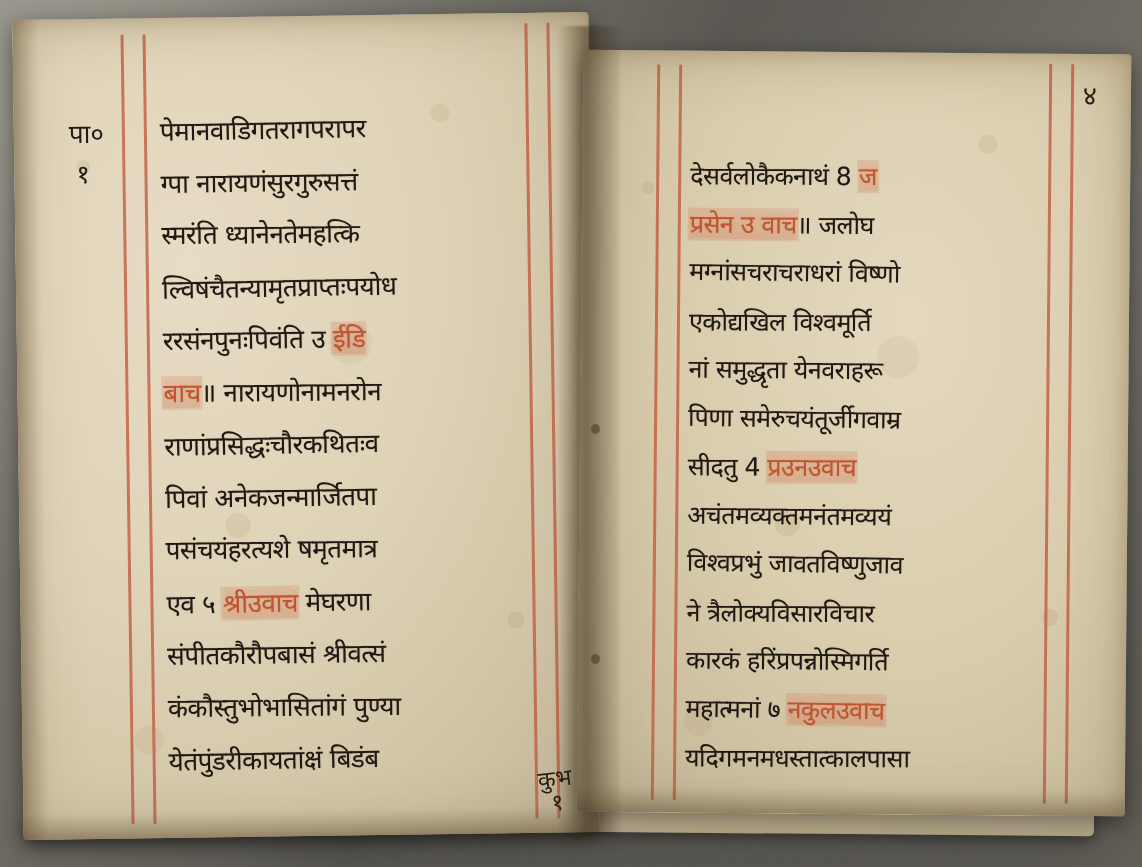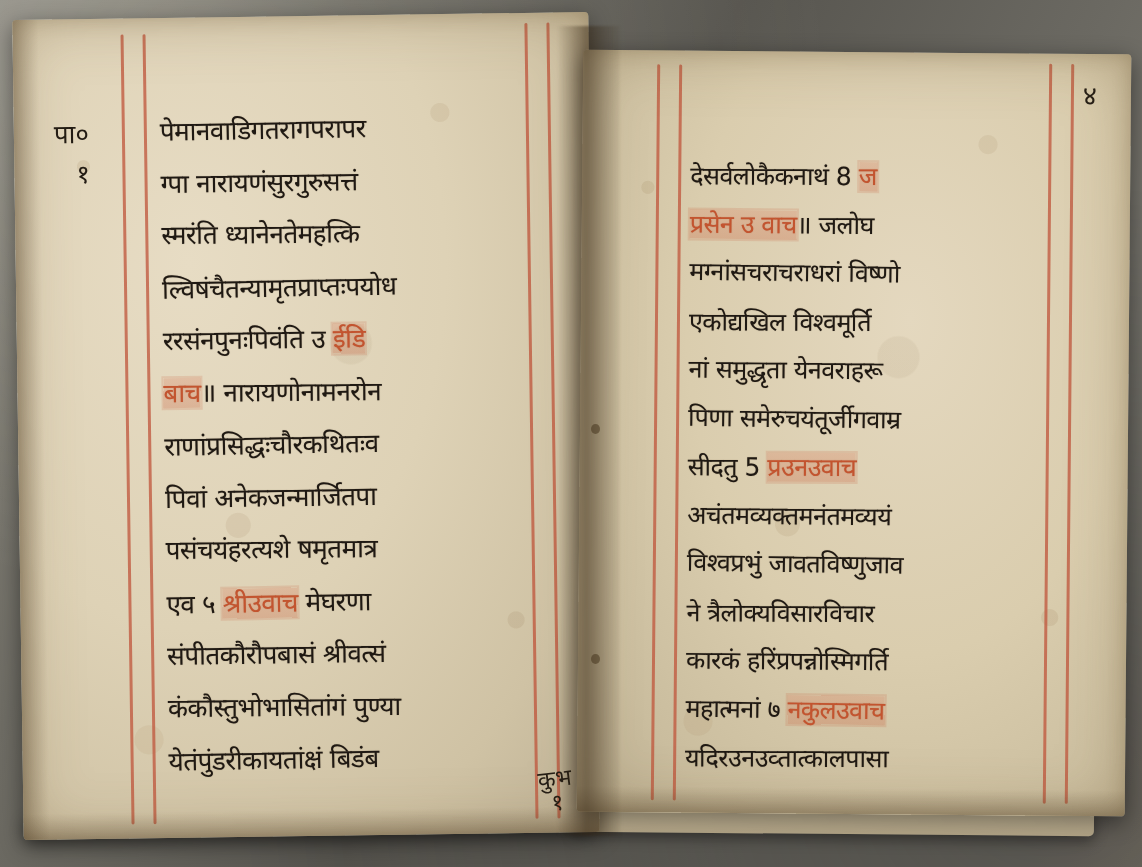--- a/index.html
+++ b/index.html
@@ -222,21 +222,21 @@
     <div class="stack"></div>
 
     <div class="page page-left">
       <div class="grain"></div>
 
       <div class="rule v" style="left:108px; top:16px; height:790px;"></div>
       <div class="rule v" style="left:130px; top:16px; height:790px;"></div>
       <div class="rule v" style="left:512px; top:10px; height:796px;"></div>
       <div class="rule v" style="left:534px; top:10px; height:796px;"></div>
 
-      <div class="folio" style="left:40px; top:96px;">पा०</div>
+      <div class="folio" style="left:55px; top:96px;">पा०</div>
       <div class="folio" style="left:62px; top:136px;">१</div>
 
       <div class="col" id="left-col" style="left:146px; top:100px; width:380px;">
           <div class="line" style="margin-bottom: 26px; transform: rotate(-0.25deg);"><span>पेमानवाडिगतरागपरापर</span></div>
           <div class="line" style="margin-bottom: 26px; transform: rotate(0deg);"><span>ग्पा नारायणंसुरगुरुसत्तं</span></div>
           <div class="line" style="margin-bottom: 26px; transform: rotate(0.25deg);"><span>स्मरंति ध्यानेनतेमहत्कि</span></div>
           <div class="line" style="margin-bottom: 26px; transform: rotate(-0.25deg);"><span>ल्विषंचैतन्यामृतप्राप्तःपयोध</span></div>
           <div class="line" style="margin-bottom: 26px; transform: rotate(0deg);"><span>ररसंनपुनःपिवंति उ </span><span class="rubric rubric-bg">ईडि</span></div>
           <div class="line" style="margin-bottom: 26px; transform: rotate(0.25deg);"><span class="rubric rubric-bg">बाच</span><span>॥ नारायणोनामनरोन</span></div>
           <div class="line" style="margin-bottom: 26px; transform: rotate(-0.25deg);"><span>राणांप्रसिद्धःचौरकथितःव</span></div>
@@ -268,27 +268,27 @@
 
       <div class="folio folio-right">४</div>
 
       <div class="col" id="right-col" style="left:108px; top:112px; width:370px;">
           <div class="line" style="margin-bottom: 23px; transform: rotate(-0.25deg);"><span>देसर्वलोकैकनाथं 8 </span><span class="rubric rubric-bg">ज</span></div>
           <div class="line" style="margin-bottom: 23px; transform: rotate(0deg);"><span class="rubric rubric-bg">प्रसेन उ वाच</span><span>॥ जलोघ</span></div>
           <div class="line" style="margin-bottom: 23px; transform: rotate(0.25deg);"><span>मग्नांसचराचराधरां विष्णो</span></div>
           <div class="line" style="margin-bottom: 23px; transform: rotate(-0.25deg);"><span>एकोद्यखिल विश्वमूर्ति</span></div>
           <div class="line" style="margin-bottom: 23px; transform: rotate(0deg);"><span>नां समुद्धृता येनवराहरू</span></div>
           <div class="line" style="margin-bottom: 23px; transform: rotate(0.25deg);"><span>पिणा समेरुचयंतूर्जीगवाम्र</span></div>
-          <div class="line" style="margin-bottom: 23px; transform: rotate(-0.25deg);"><span>सीदतु 5 </span><span class="rubric rubric-bg">प्रउनउवाच</span></div>
+          <div class="line" style="margin-bottom: 23px; transform: rotate(-0.25deg);"><span>सीदतु 4 </span><span class="rubric rubric-bg">प्रउनउवाच</span></div>
           <div class="line" style="margin-bottom: 23px; transform: rotate(0deg);"><span>अचंतमव्यक्तमनंतमव्ययं</span></div>
           <div class="line" style="margin-bottom: 23px; transform: rotate(0.25deg);"><span>विश्वप्रभुं जावतविष्णुजाव</span></div>
           <div class="line" style="margin-bottom: 23px; transform: rotate(-0.25deg);"><span>ने त्रैलोक्यविसारविचार</span></div>
           <div class="line" style="margin-bottom: 23px; transform: rotate(0deg);"><span>कारकं हरिंप्रपन्नोस्मिगर्ति</span></div>
           <div class="line" style="margin-bottom: 23px; transform: rotate(0.25deg);"><span>महात्मनां ७ </span><span class="rubric rubric-bg">नकुलउवाच</span></div>
-          <div class="line" style="margin-bottom: 23px; transform: rotate(-0.25deg);"><span>यदिरउनउव्तात्कालपासा</span></div>
+          <div class="line" style="margin-bottom: 23px; transform: rotate(-0.25deg);"><span>यदिगमनमधस्तात्कालपासा</span></div>
         </div>
 
       <div class="vignette"></div>
       <div class="edge-shadow-bottom"></div>
     </div>
 
     <div class="gutter"></div>
     <div class="stitch s1"></div>
     <div class="stitch s2"></div>
   </div>

